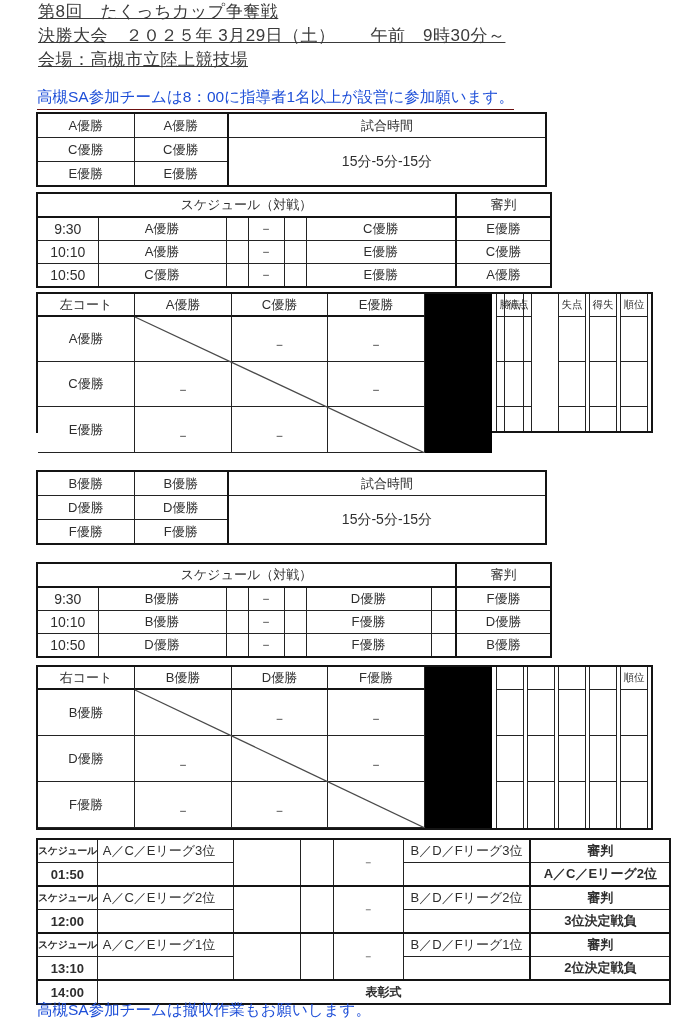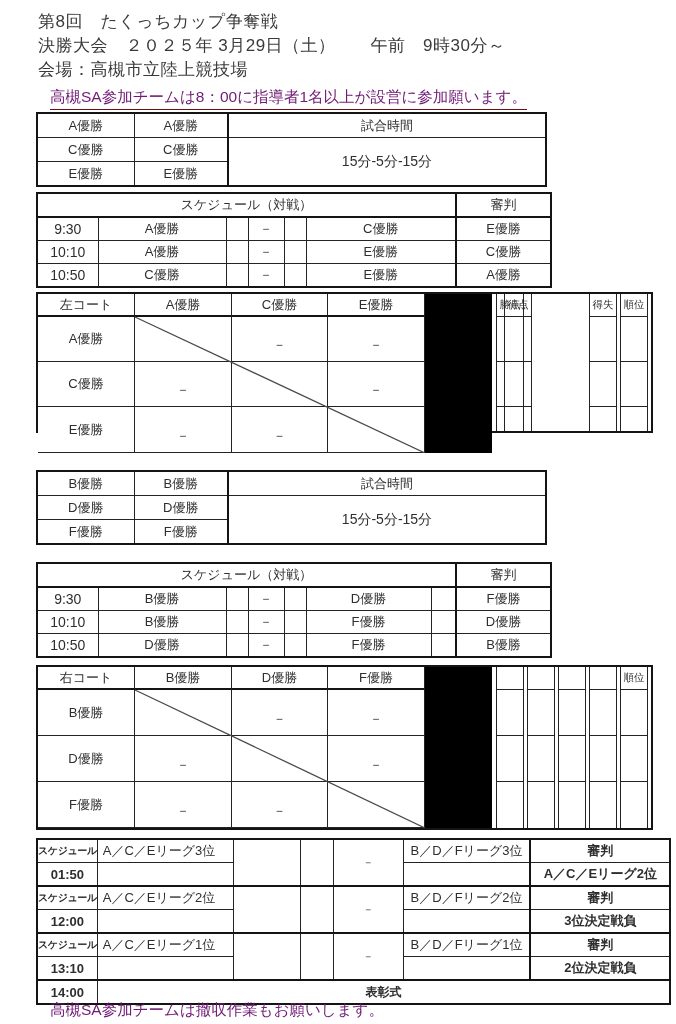--- a/index.html
+++ b/index.html
@@ -1,20 +1,20 @@
 <!DOCTYPE html>
 <html><head>
 <meta charset="utf-8">
 <style>
   html,body{margin:0;padding:0;background:#ffffff;}
   .page{position:relative;width:676px;height:1024px;background:#fff;
         font-family:"Liberation Sans","DejaVu Sans",sans-serif;color:#2e2e2e;overflow:hidden;}
   .abs{position:absolute;}
   .title{font-size:17px;line-height:24px;color:#3a3a3a;letter-spacing:.5px;white-space:nowrap;}
-  .notice{color:#701a75;font-size:15.5px;white-space:nowrap;margin-left:13px;}
+  .notice{color:#1d4ed8;font-size:15.5px;white-space:nowrap;}
   .uline{border-bottom:1.6px solid #6b0f0f;padding-bottom:1px;display:inline-block;}
 
   table{border-collapse:collapse;table-layout:fixed;}
   table.box{border:2px solid #141414;}
   td{border:1px solid #232323;font-size:13px;text-align:center;vertical-align:middle;
      padding:0;color:#2e2e2e;overflow:hidden;white-space:nowrap;}
   .bb2 td{border-bottom-width:2px;border-bottom-color:#141414;}
   .bl2{border-left-width:2px !important;border-left-color:#141414 !important;}
   .bt2{border-top-width:2px !important;border-top-color:#141414 !important;}
   #t1 td,#t4 td{height:23px;}
@@ -38,21 +38,21 @@
            border-right:1px solid #232323;box-sizing:border-box;}
   .statcol .sc{border-bottom:1px solid #232323;box-sizing:border-box;display:flex;
                align-items:center;justify-content:center;font-size:10.5px;color:#2e2e2e;}
   .statcol .sc:last-child{border-bottom:none;}
 </style>
 </head>
 <body>
 
 <div class="page">
 
-  <div class="abs title" style="left:38px;top:10px;">
+  <div class="abs title" style="left:38px;top:0;text-decoration:underline;">
     <div>第8回　たくっちカップ争奪戦</div>
     <div>決勝大会　２０２５年 3月29日（土）　　午前　9時30分～</div>
     <div>会場：高槻市立陸上競技場</div>
   </div>
 
   <div class="abs notice" style="left:37px;top:87px;">
     <span class="uline">高槻SA参加チームは8：00に指導者1名以上が設営に参加願います。</span>
   </div>
 
   <table id="t1" class="abs box" style="left:36px;top:112px;">
@@ -152,20 +152,26 @@
       <div class="sc" style="height:45px;"></div>
       <div class="sc" style="height:45px;"></div>
       <div class="sc" style="height:46px;"></div>
     </div>
     <div class="statcol" style="left:466px;">
       <div class="sc" style="height:23px;">得点</div>
       <div class="sc" style="height:45px;"></div>
       <div class="sc" style="height:45px;"></div>
       <div class="sc" style="height:46px;"></div>
     </div>
+    <div class="statcol" style="left:520px;">
+      <div class="sc" style="height:23px;">失点</div>
+      <div class="sc" style="height:45px;"></div>
+      <div class="sc" style="height:45px;"></div>
+      <div class="sc" style="height:46px;"></div>
+    </div>
     <div class="statcol" style="left:551px;">
       <div class="sc" style="height:23px;">得失</div>
       <div class="sc" style="height:45px;"></div>
       <div class="sc" style="height:45px;"></div>
       <div class="sc" style="height:46px;"></div>
     </div>
     <div class="statcol" style="left:582px;">
       <div class="sc" style="height:23px;">順位</div>
       <div class="sc" style="height:45px;"></div>
       <div class="sc" style="height:45px;"></div>

